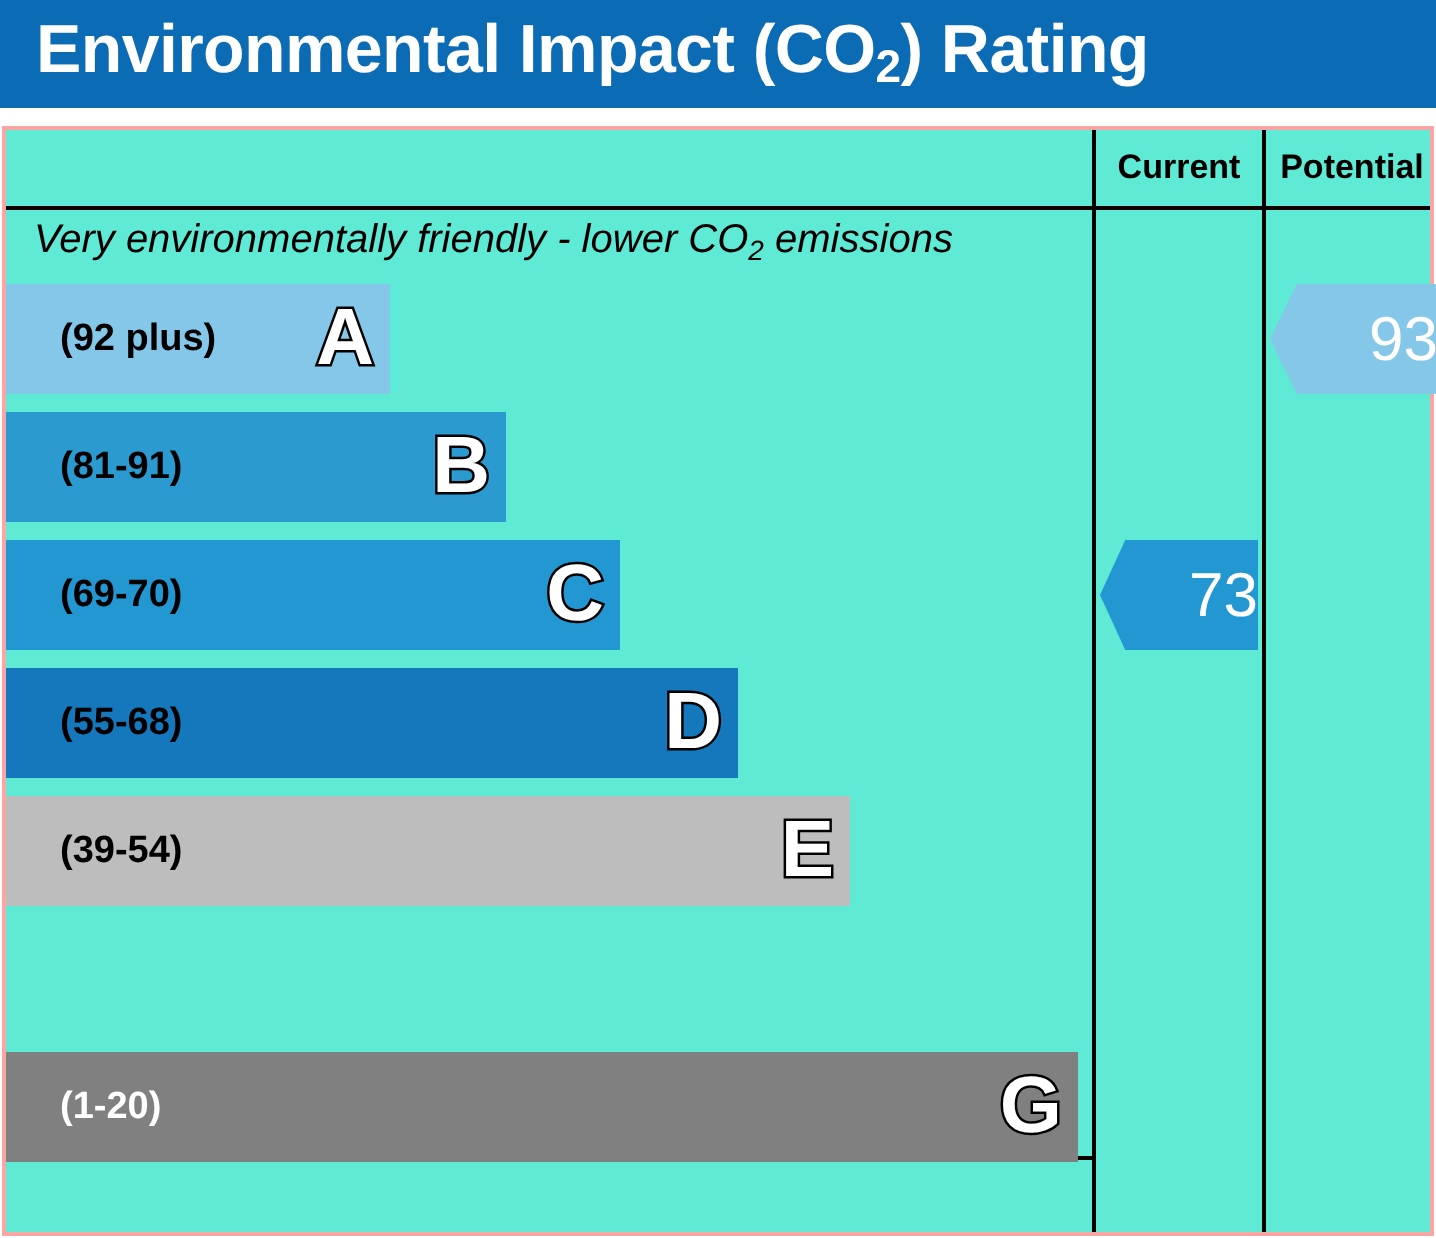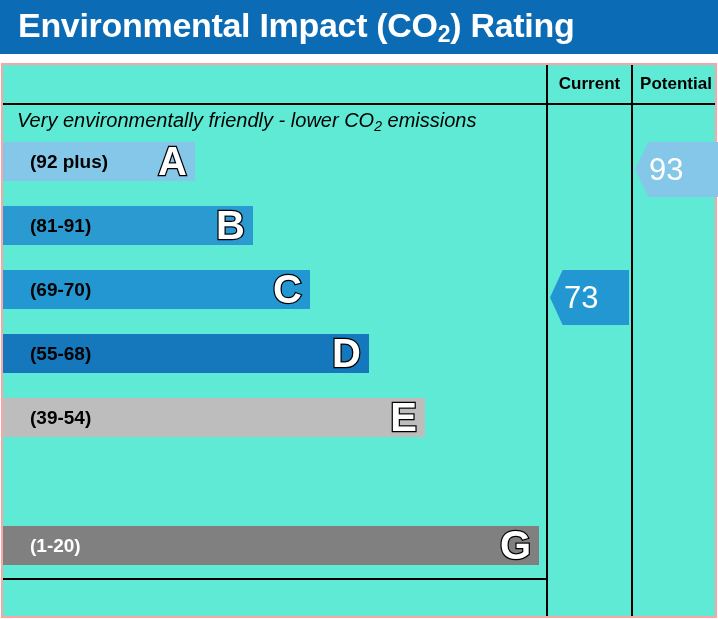--- a/index.html
+++ b/index.html
@@ -113,21 +113,21 @@
   .caption .sub {
     font-size: 14px;
     position: relative;
     top: 4px;
   }
 
   
   .band {
     position: absolute;
     left: 0;
-    height: 39px;
+    height: 55px;
     box-sizing: border-box;
   }
   .band-range {
     position: absolute;
     left: 27px;
     top: 50%;
     transform: translateY(-50%);
     font-size: 19px;
     font-weight: bold;
     white-space: nowrap;
@@ -145,21 +145,21 @@
     paint-order: stroke fill;
     white-space: nowrap;
   }
 
   
   .arrow {
     position: absolute;
     height: 55px;
     display: flex;
     align-items: center;
-    justify-content: flex-start;
+    justify-content: flex-end;
     clip-path: polygon(16% 0%, 100% 0%, 100% 100%, 16% 100%, 0% 50%);
     box-sizing: border-box;
   }
   .arrow-value {
     font-size: 31px;
     color: #ffffff;
     font-weight: normal;
     padding-left: 14px;
   }
 </style>

